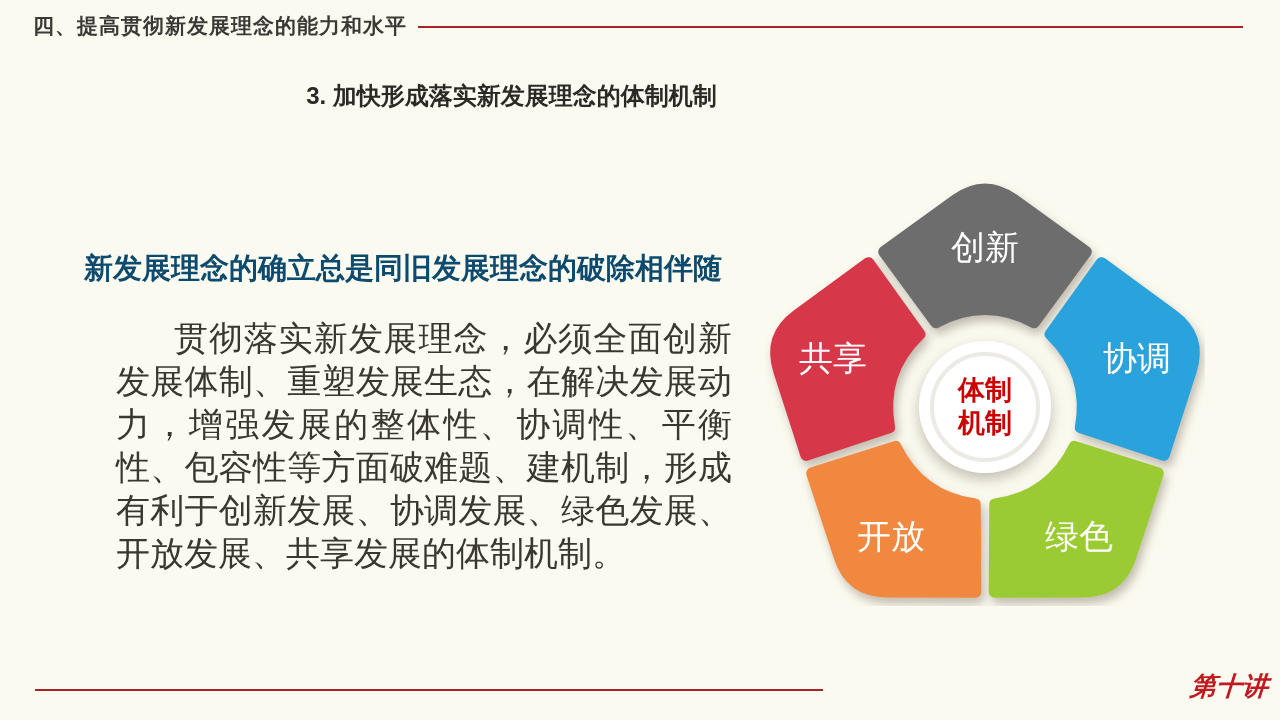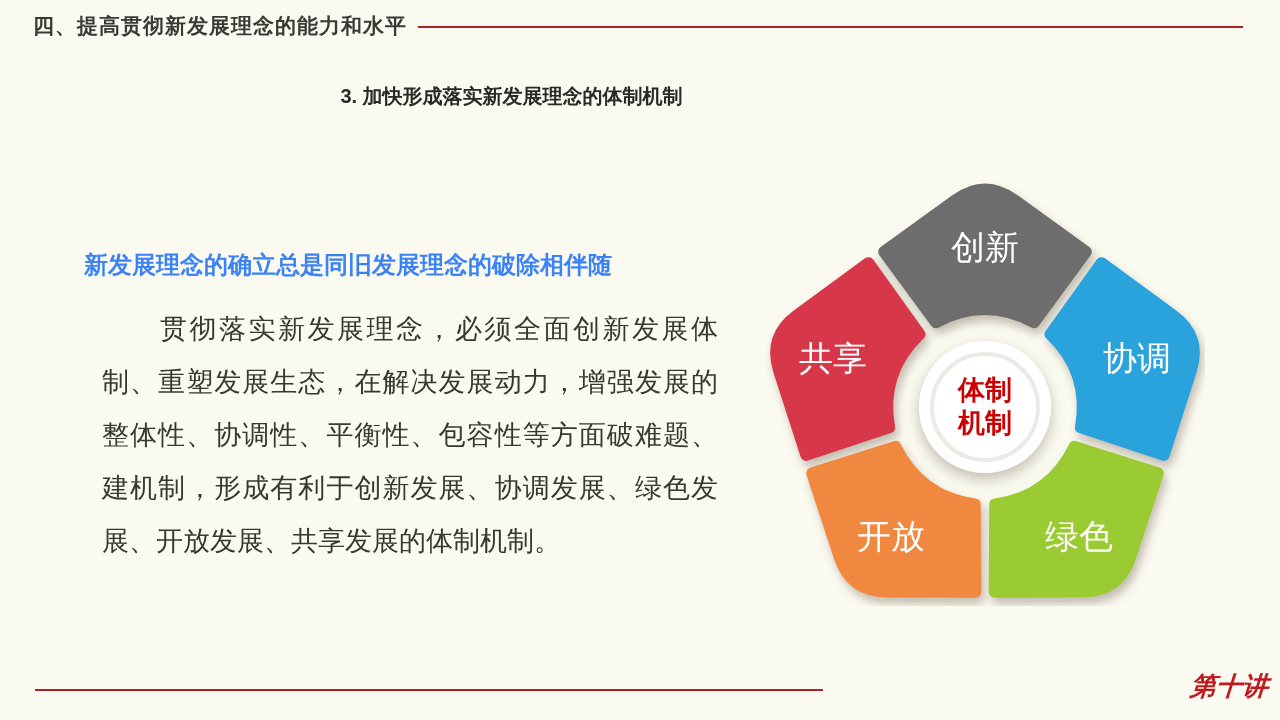--- a/index.html
+++ b/index.html
@@ -14,31 +14,31 @@
     position:absolute;left:33px;top:12px;
     font-size:21px;font-weight:bold;color:#3B3935;
     letter-spacing:1px;white-space:nowrap;
   }
   .kicker-rule{
     position:absolute;left:418px;top:26px;width:825px;height:2px;
     background:#A82226;
   }
   .title{
     position:absolute;left:0;top:79px;width:1023px;margin:0;
-    text-align:center;font-size:20px;line-height:34px;
+    text-align:center;font-size:24px;line-height:34px;
     font-weight:bold;color:#2A2925;white-space:nowrap;
   }
   .heading{
     position:absolute;left:84px;top:249px;
-    font-size:24px;font-weight:bold;color:#3b82f6;
+    font-size:29px;font-weight:bold;color:#0c4a6e;
     white-space:nowrap;
   }
   .paragraph{
-    position:absolute;left:102px;top:303px;width:616px;margin:0;
-    font-size:27px;line-height:53px;color:#39372F;
+    position:absolute;left:102px;top:303px;width:616px;margin:14px;
+    font-size:34px;line-height:43px;color:#39372F;
     text-align:justify;text-indent:58px;
   }
   .diagram{
     position:absolute;left:765px;top:170px;width:440px;height:436px;
   }
   .petal{stroke-width:12;stroke-linejoin:round;}
   .petal-label{
     font-size:34px;fill:#FFFFFF;
     text-anchor:middle;
     font-family:"Liberation Sans",sans-serif;

